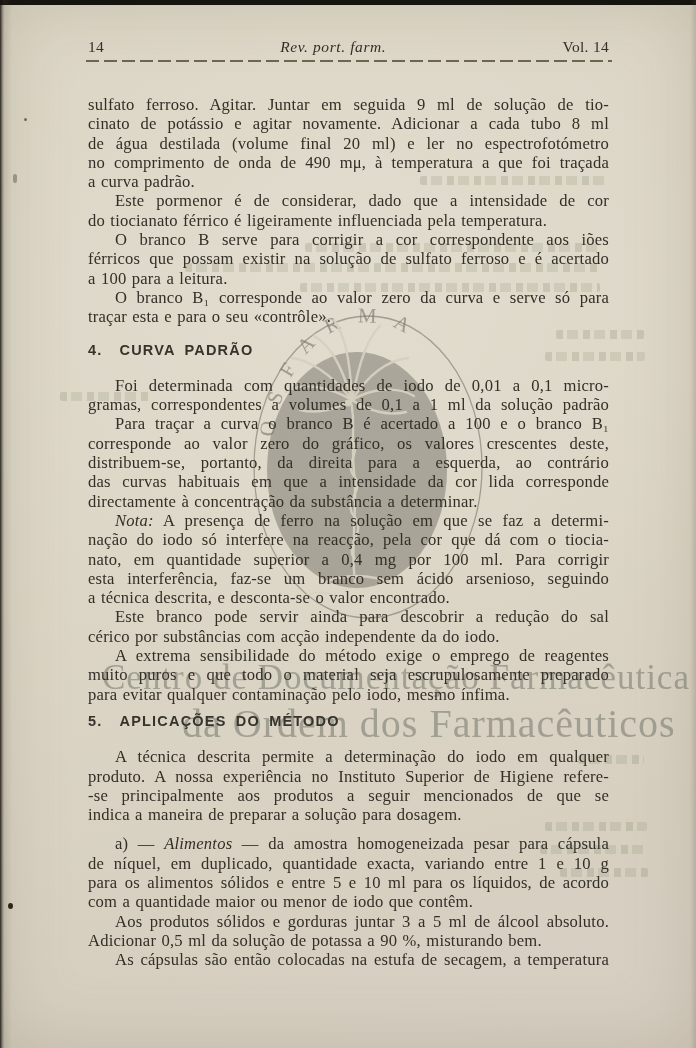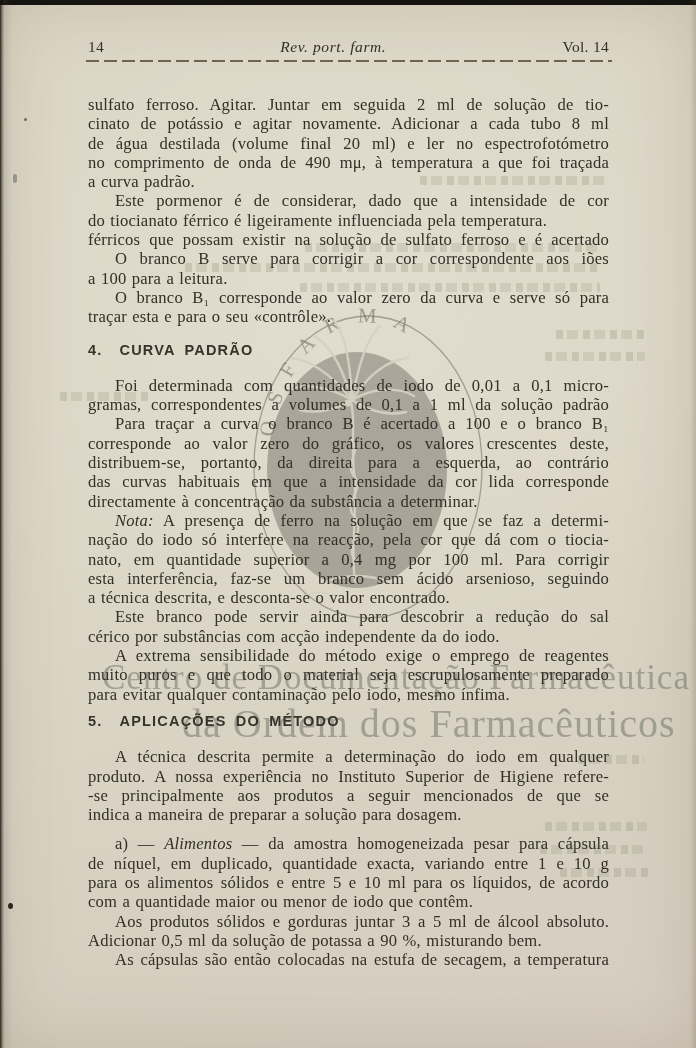--- a/index.html
+++ b/index.html
@@ -102,33 +102,33 @@
 
   <div class="header">
     <span>14</span>
     <span class="journal">Rev. port. farm.</span>
     <span>Vol. 14</span>
   </div>
   <div class="rule"></div>
 
   <div class="page-body">
       <div class="para">
-        <div class="line">sulfato ferroso. Agitar. Juntar em seguida 2 ml de solução de tio-</div>
+        <div class="line">sulfato ferroso. Agitar. Juntar em seguida 9 ml de solução de tio-</div>
         <div class="line">cinato de potássio e agitar novamente. Adicionar a cada tubo 8 ml</div>
         <div class="line">de água destilada (volume final 20 ml) e ler no espectrofotómetro</div>
         <div class="line">no comprimento de onda de 490 mμ, à temperatura a que foi traçada</div>
         <div class="line last">a curva padrão.</div>
       </div>
       <div class="para">
         <div class="line indent">Este pormenor é de considerar, dado que a intensidade de cor</div>
         <div class="line last">do tiocianato férrico é ligeiramente influenciada pela temperatura.</div>
       </div>
       <div class="para">
+        <div class="line indent">O branco B serve para corrigir a cor correspondente aos iões</div>
         <div class="line">férricos que possam existir na solução de sulfato ferroso e é acertado</div>
-        <div class="line indent">O branco B serve para corrigir a cor correspondente aos iões</div>
         <div class="line last">a 100 para a leitura.</div>
       </div>
       <div class="para">
         <div class="line indent">O branco B₁ corresponde ao valor zero da curva e serve só para</div>
         <div class="line last">traçar esta e para o seu «contrôle».</div>
       </div>
       <div class="heading h4">
         <span>4.</span>
         <span>CURVA PADRÃO</span>
       </div>

